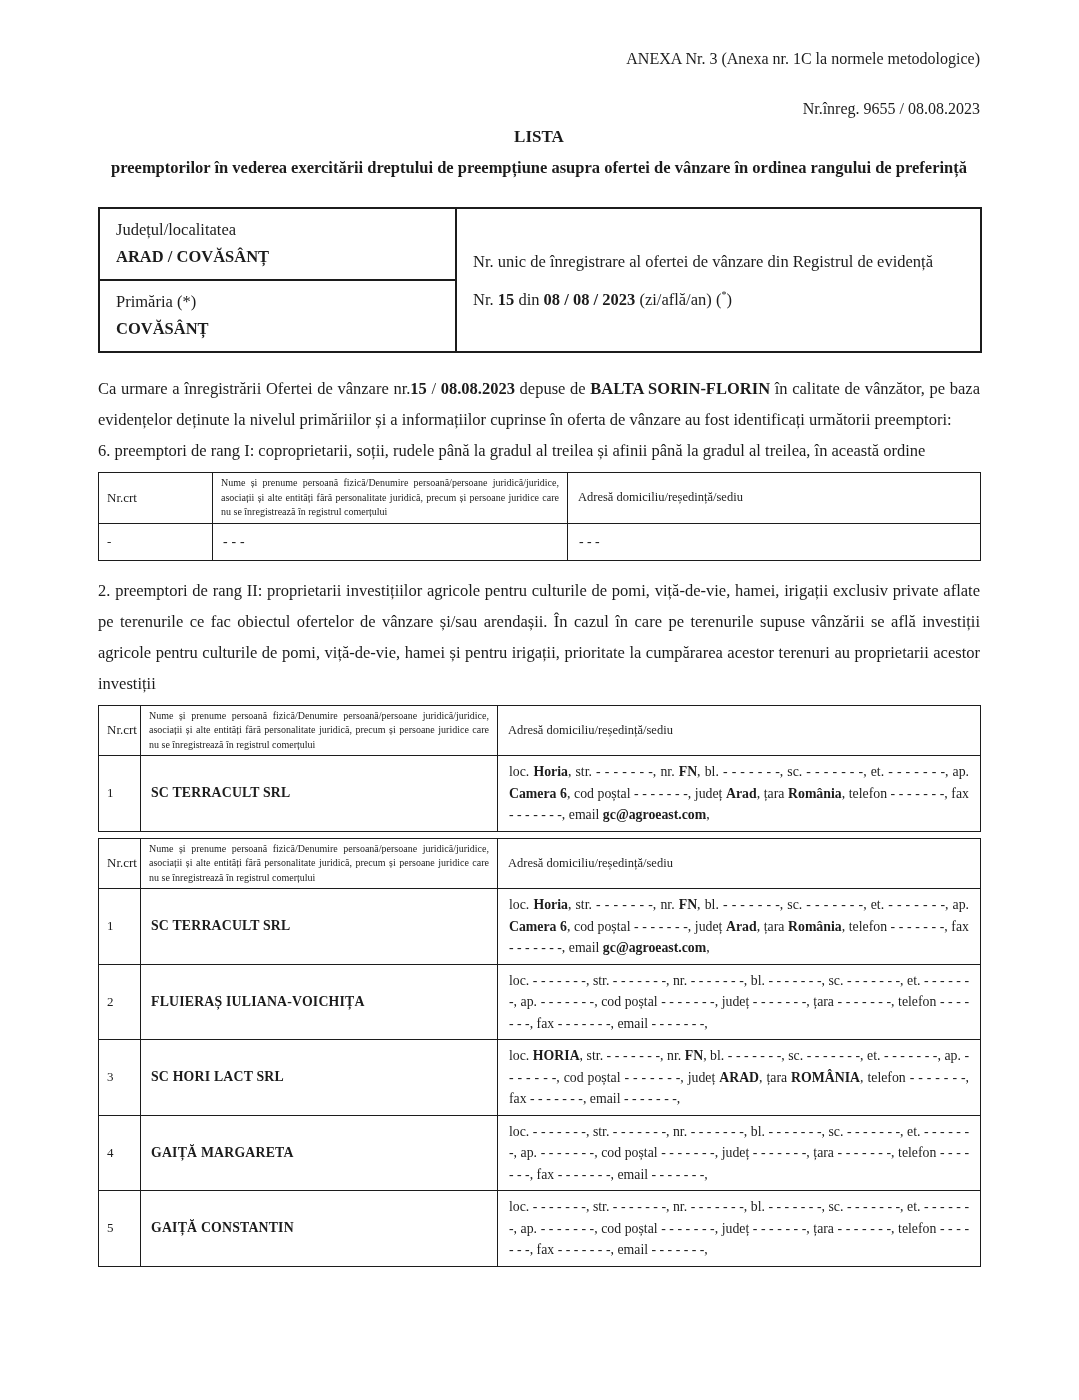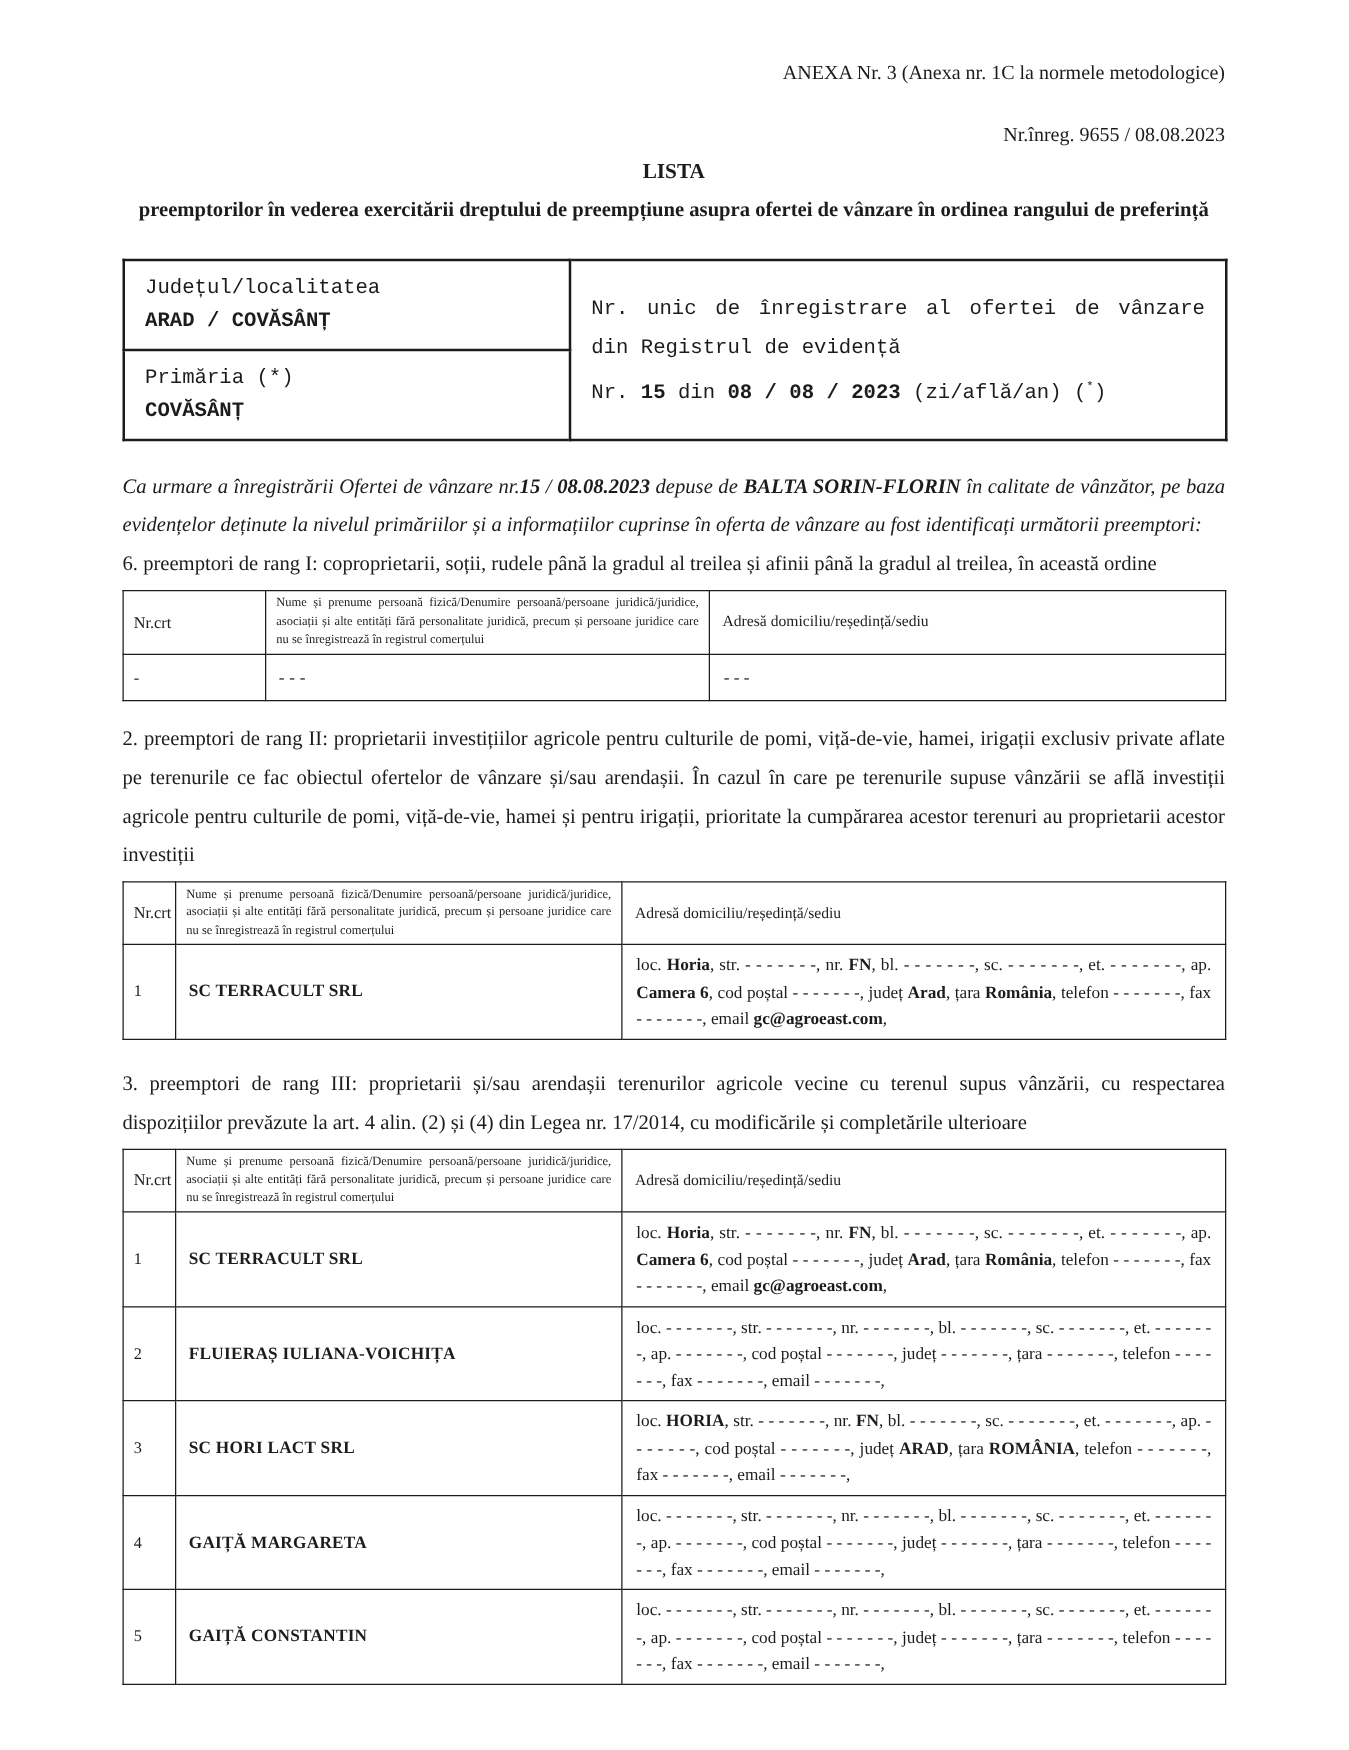--- a/index.html
+++ b/index.html
@@ -13,33 +13,33 @@
   .page { width: 1079px; height: 1164px; padding: 50px 99px 0 98px; }
 
   .annex   { text-align: right; font-size: 16px; }
   .regline { text-align: right; font-size: 16px; margin-top: 32px; }
   .title   { text-align: center; font-weight: bold; font-size: 17px; margin-top: 9px; }
   .subtitle{ text-align: center; font-weight: bold; font-size: 16.5px; line-height: 28px; margin-top: 7px; }
 
   table { border-collapse: collapse; width: 882px; table-layout: fixed; }
   td { border: 2px solid #1c1c1c; vertical-align: middle; }
 
-  .info { margin-top: 25px; font-family: Liberation Mono, monospace; font-size: 16.5px; padding-left: 24px; }
+  .info { margin-top: 25px; font-family: Liberation Serif, serif; font-size: 16.5px; padding-left: 24px; }
   .info .c1 { width: 357px; padding: 8px 16px; height: 68px; }
   .info .c1 .lbl { line-height: 26px; }
   .info .c1 .val { line-height: 28px; font-weight: bold; }
   .info .c1 .val b { font-weight: bold; }
   .info .c2 { width: 525px; padding: 6px 16px; }
   .info .c2 .just { text-align: justify; line-height: 31px; }
   .info .c2 .line { line-height: 31px; margin-top: 2px; }
   .info .c2 b { font-weight: bold; }
   sup { font-size: 10px; }
 
   .body { font-size: 16.5px; line-height: 31px; text-align: justify; margin: 0; }
-  .mt22 { margin-top: 20px; font-style: italic; }
+  .mt22 { margin-top: 20px; }
   .mt16 { margin-top: 14px; }
   .mt20 { margin-top: 19px; }
 
   .ptable { margin-top: 6px; font-size: 13.8px; }
   .ptable td { border-width: 1.5px; }
   .hnr   { font-size: 13px; padding: 3px 8px; }
   .hname { font-size: 10px; line-height: 14.5px; text-align: justify; padding: 3px 8px; }
   .haddr { font-size: 12.5px; padding: 3px 10px; }
   .dnr   { font-size: 13px; padding: 4px 8px; }
   .dname { font-weight: bold; font-size: 13.8px; padding: 4px 10px; letter-spacing: .2px; }
@@ -113,21 +113,20 @@
       <td class="haddr col-addr">Adresă domiciliu/reședință/sediu</td>
     </tr>
     <tr class="drow">
       <td class="dnr">1</td>
       <td class="dname">SC TERRACULT SRL</td>
       <td class="daddr"><span>loc. </span><b>Horia</b><span>, str. - - - - - - -, nr. </span><b>FN</b><span>, bl. - - - - - - -, sc. - - - - - - -, et. - - - - - - -, ap. </span><b>Camera 6</b><span>, cod poștal - - - - - - -, județ </span><b>Arad</b><span>, țara </span><b>România</b><span>, telefon - - - - - - -, fax - - - - - - -, email </span><b>gc@agroeast.com</b><span>,</span></td>
     </tr>
   </tbody>
     </table>
 
-  <p class="body mt20">3. preemptori de rang III: proprietarii și/sau arendașii terenurilor agricole vecine cu terenul supus vânzării, cu respectarea dispozițiilor prevăzute la art. 4 alin. (2) și (4) din Legea nr. 17/2014, cu modificările și completările ulterioare</p>
 
   <table class="ptable tx">
     <tbody>
         <tr>
       <td class="hnr col-nr">Nr.crt</td>
       <td class="hname col-name">Nume și prenume persoană fizică/Denumire persoană/persoane juridică/juridice, asociații și alte entități fără personalitate juridică, precum și persoane juridice care nu se înregistrează în registrul comerțului</td>
       <td class="haddr col-addr">Adresă domiciliu/reședință/sediu</td>
     </tr>
     <tr class="drow">
       <td class="dnr">1</td>

